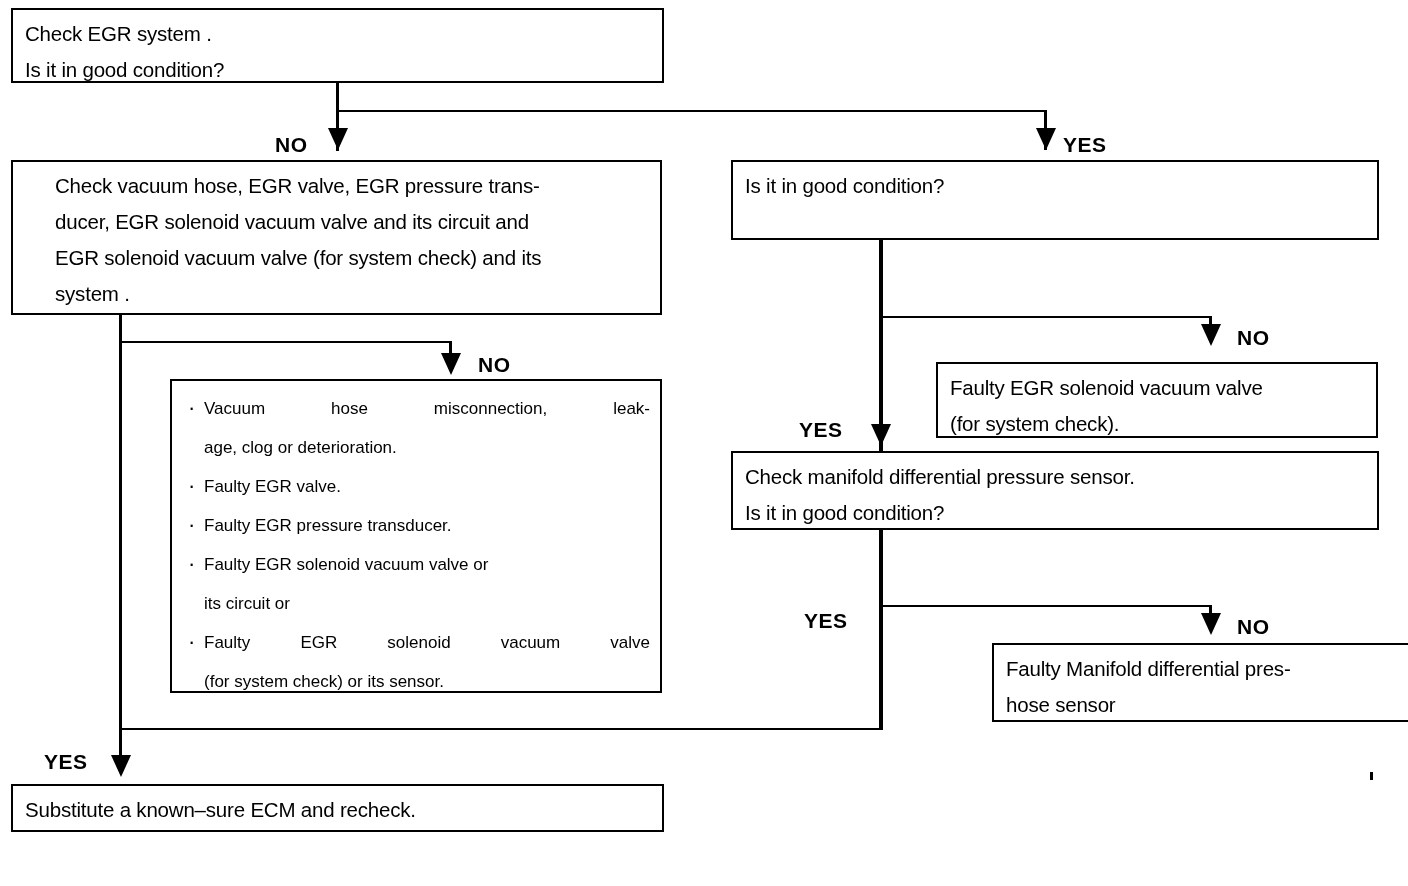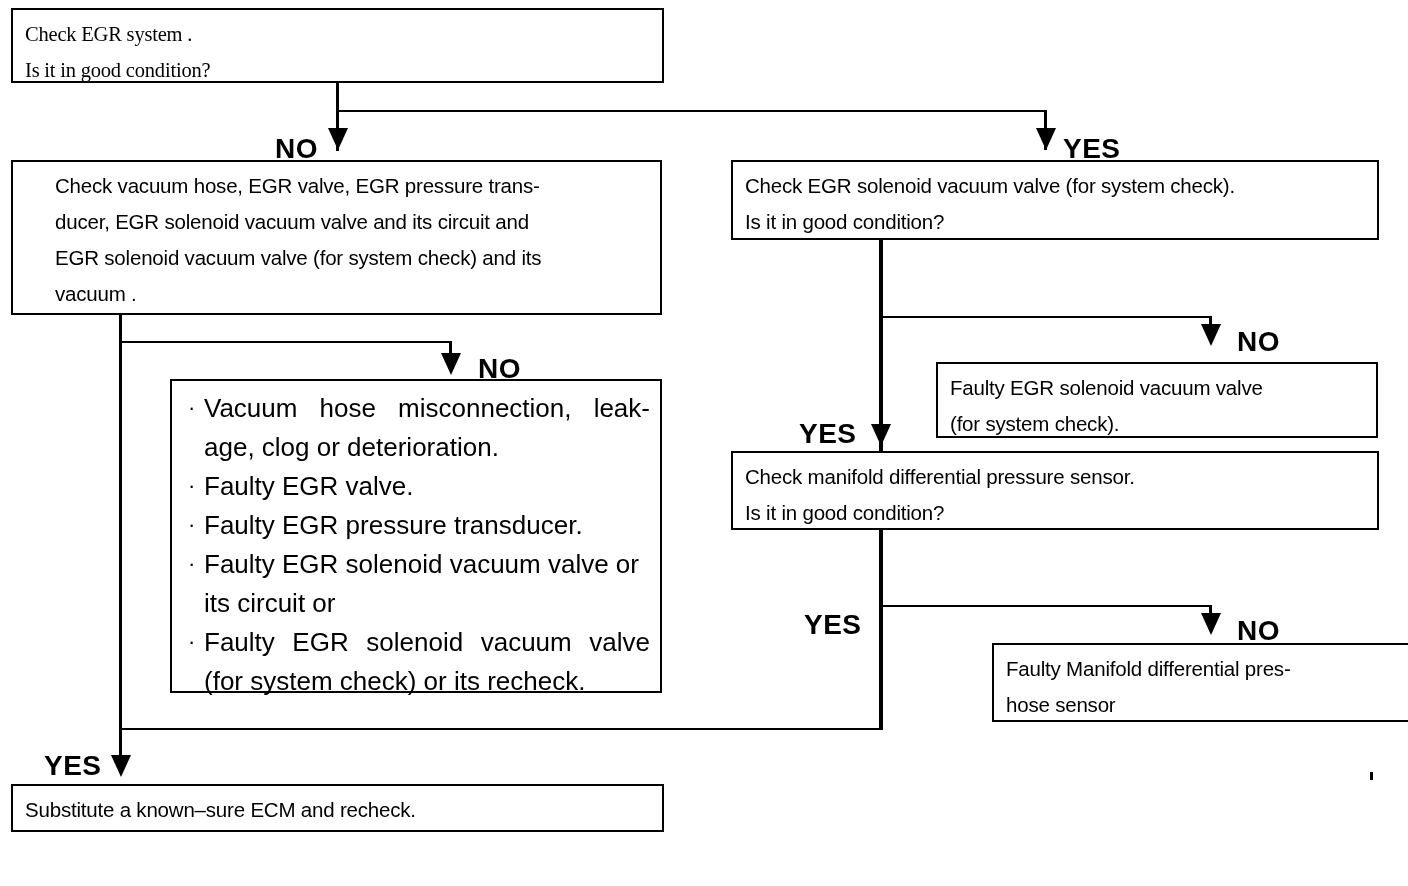--- a/index.html
+++ b/index.html
@@ -32,21 +32,21 @@
   
   .bul {
     position: absolute;
     border: 2px solid #000000;
     background: #ffffff;
     box-sizing: border-box;
     padding: 8px 10px 8px 14px;
   }
   .bul .item {
     display: block;
-    font-size: 26px;
+    font-size: 17px;
     line-height: 39px;
     position: relative;
     padding-left: 18px;
   }
   .bul .item::before {
     content: "\00B7";
     position: absolute;
     left: 2px;
     top: -1px;
     font-size: 22px;
@@ -76,51 +76,51 @@
   .arrow {
     position: absolute;
     width: 0;
     height: 0;
     border-left: 10px solid transparent;
     border-right: 10px solid transparent;
     border-top: 22px solid #000000;
   }
   .lbl {
     position: absolute;
-    font-size: 28px;
+    font-size: 21px;
     font-weight: 700;
     letter-spacing: 0.5px;
     white-space: nowrap;
   }
 </style>
 </head>
 <body>
 
 <div id="page">
 
-  <div class="box" style="left:11px; top:8px; width:653px; height:75px;font-family:Liberation Serif, serif;">
+  <div class="box" style="left:11px; top:8px; width:653px; height:75px;">
     <div class="line">Check EGR system .</div>
     <div class="line">Is it in good condition?</div>
   </div>
 
   <div class="vline" style="left:336px; top:83px; width:3px; height:68px;"></div>
   <div class="hline" style="left:336px; top:110px; width:710px; height:2px;"></div>
   <div class="vline" style="left:1044px; top:110px; width:3px; height:40px;"></div>
 
   <div class="arrow" style="left:328px; top:128px;"></div>
   <div class="lbl" style="left:275px; top:133px;">NO</div>
 
   <div class="arrow" style="left:1036px; top:128px;"></div>
   <div class="lbl" style="left:1063px; top:133px;">YES</div>
 
   <div class="box" style="left:11px; top:160px; width:651px; height:155px;padding-left:42px;">
     <div class="line">Check vacuum hose, EGR valve, EGR pressure trans-</div>
     <div class="line">ducer, EGR solenoid vacuum valve and its circuit and</div>
     <div class="line">EGR solenoid vacuum valve (for system check) and its</div>
-    <div class="line">vacuum .</div>
+    <div class="line">system .</div>
   </div>
 
   <div class="vline thick" style="left:119px; top:315px; width:3px; height:440px;"></div>
 
   <div class="hline" style="left:119px; top:341px; width:332px; height:2px;"></div>
   <div class="vline" style="left:449px; top:341px; width:3px; height:19px;"></div>
   <div class="arrow" style="left:441px; top:353px;"></div>
   <div class="lbl" style="left:478px; top:353px;">NO</div>
 
   <div class="bul" style="left:170px; top:379px; width:492px; height:314px;">
@@ -133,26 +133,25 @@
     </span>
     <span class="item">
       <span class="l1">Faulty EGR pressure transducer.</span>
     </span>
     <span class="item">
       <span class="l1">Faulty EGR solenoid vacuum valve or</span>
       <span class="l2">its circuit or</span>
     </span>
     <span class="item">
       <span class="l1 sp">Faulty EGR solenoid vacuum valve</span>
-      <span class="l2">(for system check) or its recheck.</span>
+      <span class="l2">(for system check) or its sensor.</span>
     </span>
   </div>
 
   <div class="box" style="left:731px; top:160px; width:648px; height:80px;">
-    <div class="line">Check EGR solenoid vacuum valve (for system check).</div>
     <div class="line">Is it in good condition?</div>
   </div>
 
   <div class="vline thick" style="left:879px; top:240px; width:4px; height:212px;"></div>
   <div class="hline" style="left:879px; top:316px; width:333px; height:2px;"></div>
   <div class="vline" style="left:1209px; top:316px; width:3px; height:14px;"></div>
   <div class="arrow" style="left:1201px; top:324px;"></div>
   <div class="lbl" style="left:1237px; top:326px;">NO</div>
 
   <div class="box" style="left:936px; top:362px; width:442px; height:76px;">

